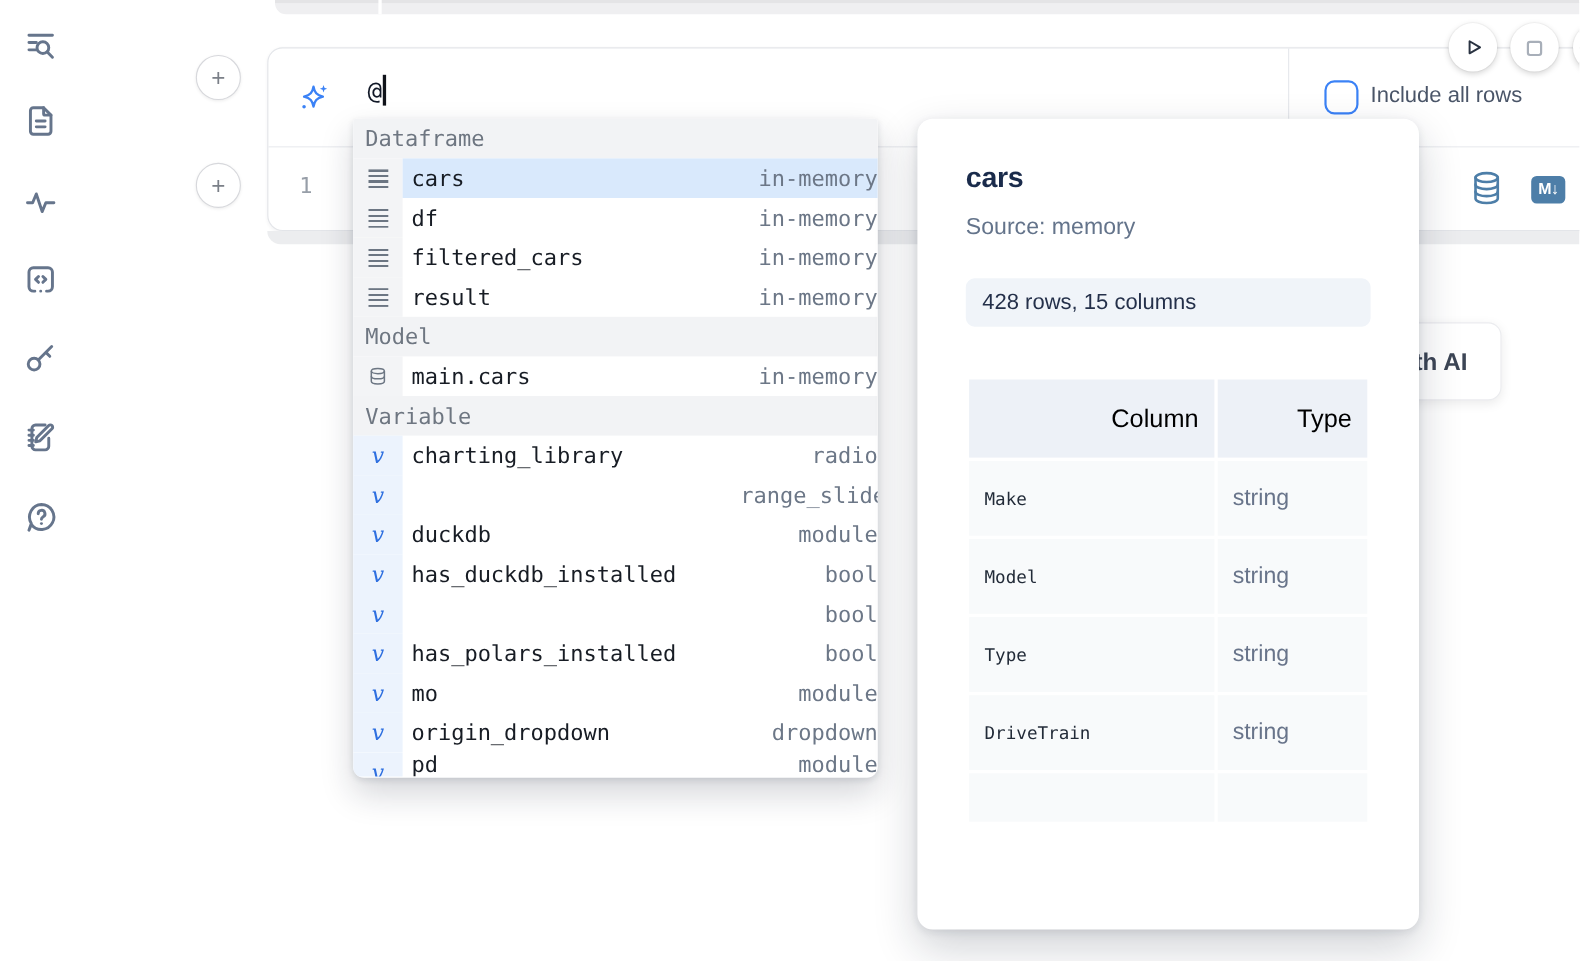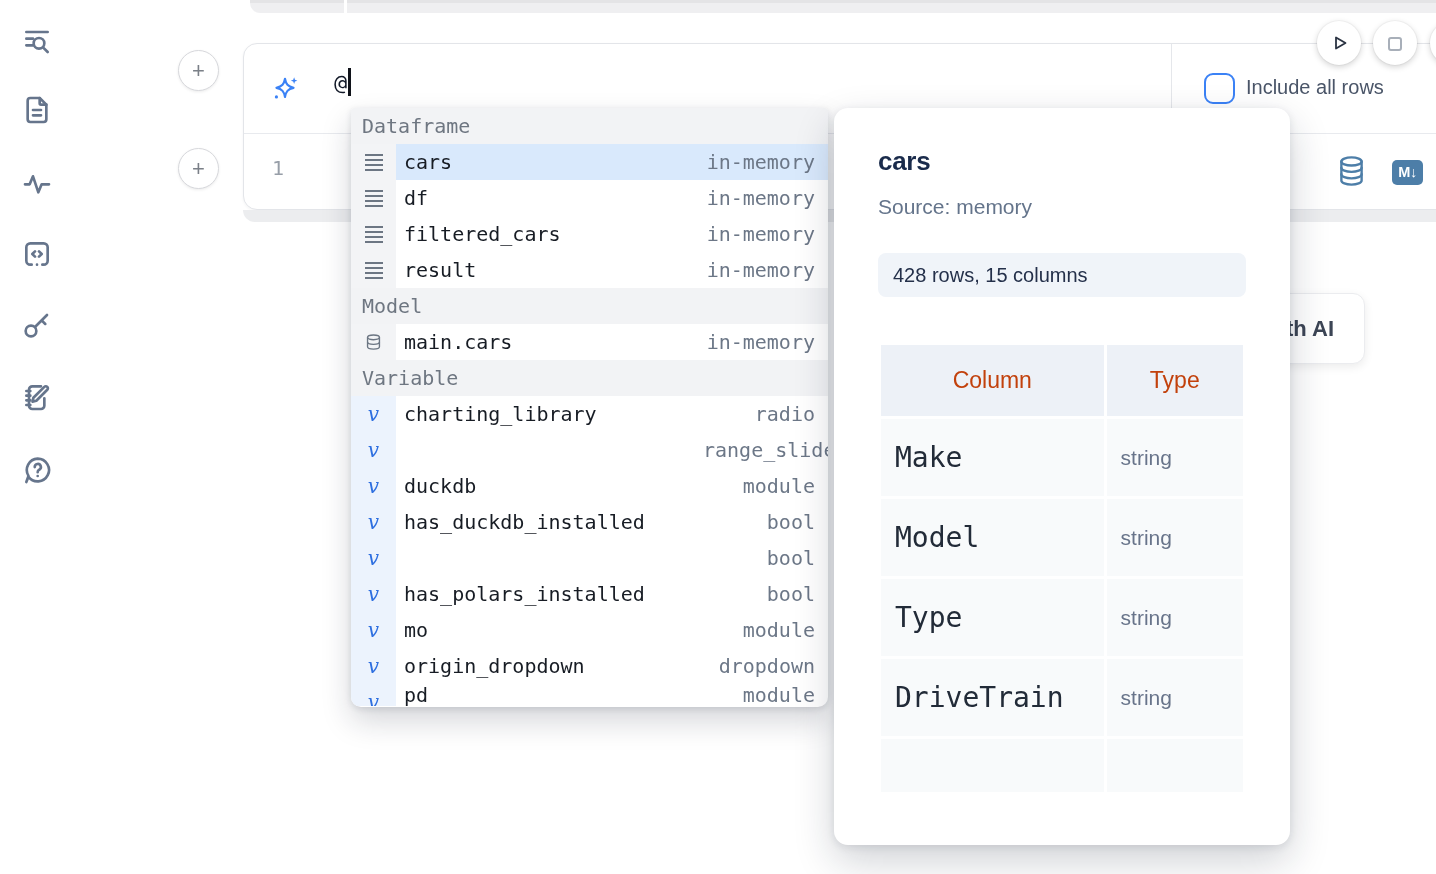--- a/index.html
+++ b/index.html
@@ -54,54 +54,54 @@
   .stopsq { display:inline-block; width:14px; height:14px; border:2px solid #a8afb9; border-radius:3px; vertical-align:middle; }
 
   
   .ai-card { position:absolute; left:1190px; top:293px; width:175px; height:71px; z-index:5;
     background:#fff; border:1px solid #ebecef; border-radius:12px;
     box-shadow:0 3px 10px rgba(0,0,0,.08); cursor:pointer;
     text-align:right; padding-right:30px; line-height:69px;
     font-size:22px; font-weight:bold; color:#3c4555; }
 
   
-  .ac-menu { position:absolute; left:351px; top:108px; width:477px; height:599px; z-index:8;
+  .ac-menu { position:absolute; left:321px; top:108px; width:477px; height:599px; z-index:8;
     background:#fff; border-radius:3px 3px 10px 10px; overflow:hidden;
     box-shadow:0 14px 30px rgba(20,30,50,.18), 0 2px 6px rgba(20,30,50,.12); }
   .ac-header { height:36px; background:#f2f3f5; color:#6e7681;
     font-family:"DejaVu Sans Mono", monospace; font-size:20px; line-height:36px; padding-left:11px; }
   .ac-row { display:flex; align-items:stretch; height:36px; cursor:pointer; }
   .ac-row.clipped { height:22px; overflow:hidden; }
   .ac-ic { width:45px; flex:none; display:flex; align-items:center; justify-content:center; height:36px; }
   .ac-ic.dataframe, .ac-ic.table { background:#f3f4f6; }
   .ac-ic.variable { background:#ecf3fd; }
   .ac-ic .lines { width:18px; height:17px;
     background:repeating-linear-gradient(to bottom, #6c7683 0 2px, transparent 2px 5px); }
   .ac-ic svg { width:17px; height:18px; stroke:#6c7683; stroke-width:1.6; fill:none; }
   .ac-ic i { font-family:"DejaVu Serif", serif; font-style:italic; font-size:20px; color:#2e6fe0; }
   .ac-body { flex:1; display:flex; align-items:center; padding-left:8px; min-width:0; }
   .ac-row.sel .ac-body { background:#d9e9fc; }
   .ac-name { font-family:"DejaVu Sans Mono", monospace; font-size:20px; color:#171c24; white-space:nowrap; }
   .ac-type { margin-left:auto; font-family:"DejaVu Sans Mono", monospace; font-size:20px; color:#6c7787;
-    padding-right:13px; max-width:125px; overflow:hidden; white-space:nowrap; }
+    max-width:125px; overflow:hidden; white-space:nowrap; }
 
   
   .panel { position:absolute; left:834px; top:108px; width:456px; height:737px; z-index:10;
     background:#fff; border-radius:14px; padding:38px 44px 0 44px;
     box-shadow:0 16px 40px rgba(20,30,50,.20), 0 2px 8px rgba(20,30,50,.10); }
   .panel h2 { font-size:26px; color:#1a2b4b; letter-spacing:-.3px; }
   .panel .src { margin-top:18px; font-size:21px; color:#64748b; }
   .panel .badge { margin-top:34px; height:44px; background:#f0f4f9; border-radius:8px;
     line-height:44px; padding-left:15px; font-size:20px; color:#24304a; }
   .tblwrap { margin-top:45px; height:460px; overflow:hidden; }
   .tblwrap table { width:100%; border-collapse:separate; border-spacing:3px; }
-  .tblwrap th { background:#edf1f7; font-weight:normal; text-align:center; font-size:23px; color:#c2410c;
+  .tblwrap th { background:#edf1f7; font-weight:normal; text-align:right; font-size:23px; color:#000000;
     padding:22px 14px; }
   .tblwrap td { background:#f8fafb; padding:22px 14px; }
-  .tblwrap td.col { font-family:"DejaVu Sans Mono", monospace; font-size:28px; color:#222b38; }
+  .tblwrap td.col { font-family:"DejaVu Sans Mono", monospace; font-size:16px; color:#222b38; }
   .tblwrap td.typ { font-size:21px; color:#68748a; }
   .tblwrap th:first-child, .tblwrap td:first-child { width:62%; }
   .tblwrap tr.cliprow td { padding:10px 14px; }
 </style>
 </head>
 <body>
 
 <div class="screen">
 
   <nav class="sidebar">

